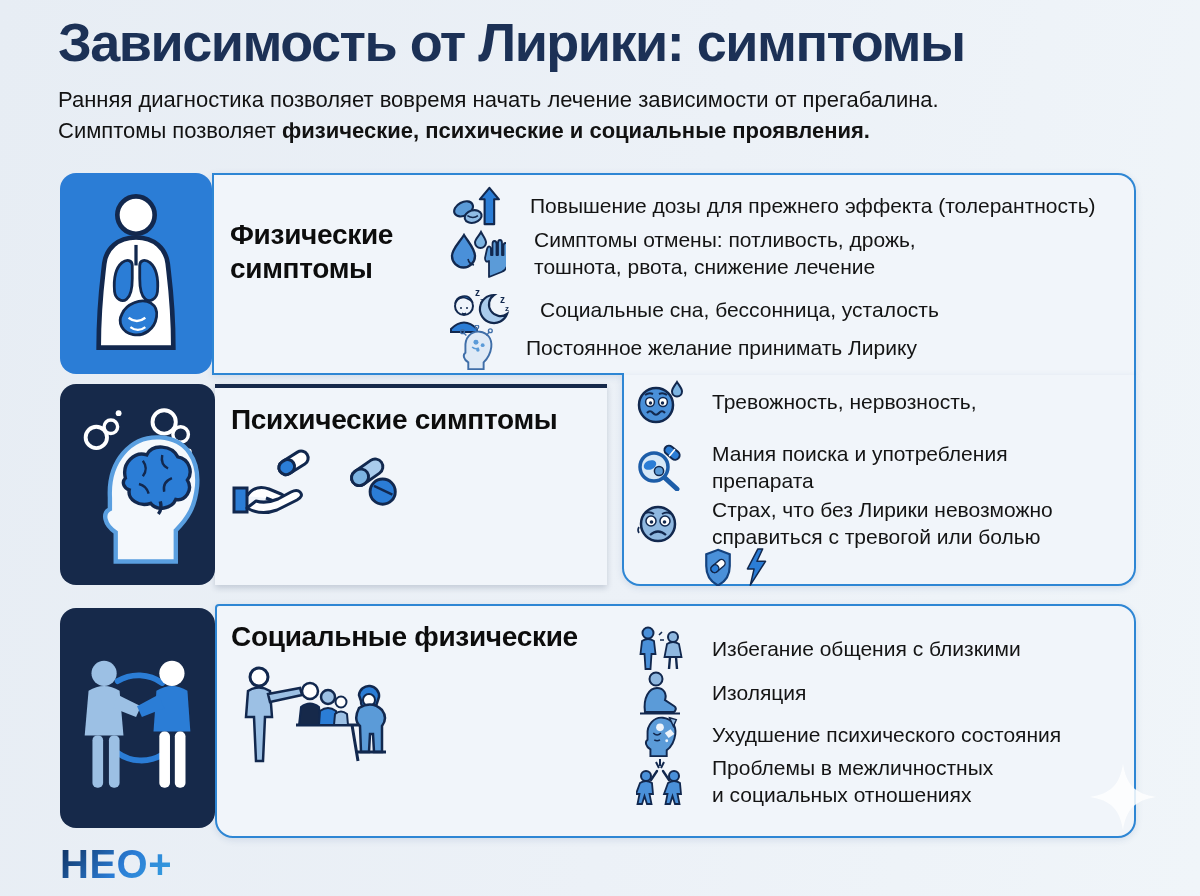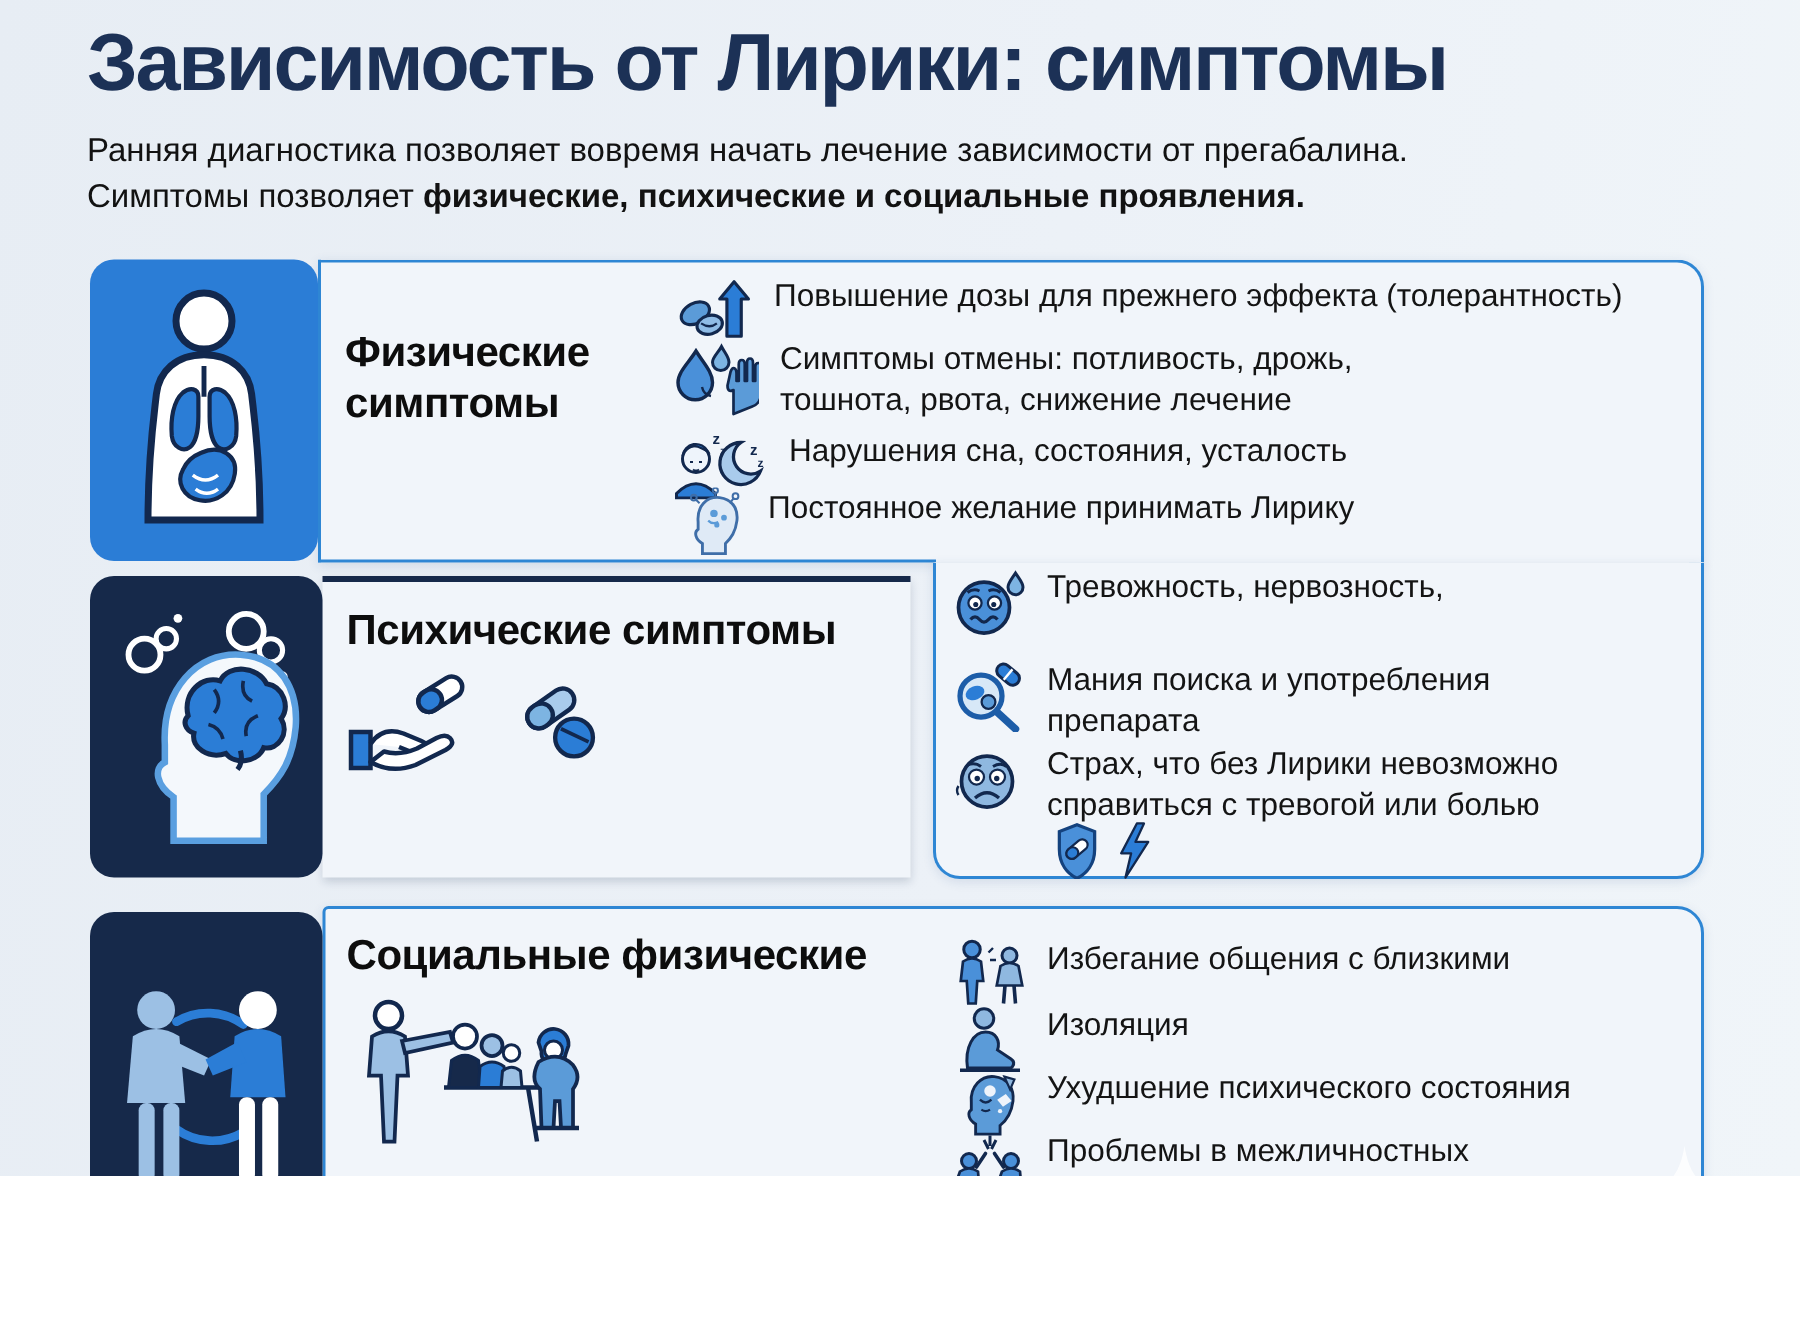--- a/index.html
+++ b/index.html
@@ -1,26 +1,26 @@
 <!DOCTYPE html>
 <html><head>
 <meta charset="utf-8">
 <style>
   html,body{margin:0;padding:0}
   body{font-family:"Liberation Sans","DejaVu Sans",sans-serif}
-  #stage{position:relative;width:1200px;height:784px;overflow:hidden;
+  #stage{position:relative;width:1200px;height:896px;overflow:hidden;
          background:linear-gradient(100deg,#e7edf4 0%,#ecf1f7 55%,#f0f5f9 100%);}
   .abs{position:absolute}
   .panel{background:#f1f5fa;border:2px solid #2e86d4;box-shadow:0 2px 7px rgba(40,80,140,.13);box-sizing:border-box}
   .tile{display:flex;align-items:center;justify-content:center;border-radius:16px;box-sizing:border-box}
   .page-title{font-size:54px;font-weight:800;color:#1c3156;letter-spacing:-1.5px;margin:0;line-height:1.05}
   .subtitle{font-size:22px;color:#121212;line-height:1.42;margin:0}
   .subtitle b{font-weight:700}
   .sec-title{font-size:28px;font-weight:800;color:#0d0d0d;letter-spacing:-.3px;line-height:1.22}
-  .item{display:flex;align-items:flex-start;gap:14px}
+  .item{display:flex;align-items:center;gap:28px}
   .item .icn{flex:0 0 auto;display:flex;align-items:center;justify-content:center}
   .item .txt{font-size:21px;color:#141414;line-height:1.3;font-weight:500}
   .txt span{display:block;white-space:nowrap}
   .logo{font-size:40px;font-weight:700;letter-spacing:.5px;
         background:linear-gradient(135deg,#123a6e 10%,#2b7dd6 55%,#35a0e0 95%);
         -webkit-background-clip:text;background-clip:text;color:transparent;
         -webkit-text-fill-color:transparent}
 </style>
 </head>
 <body>
@@ -90,21 +90,21 @@
         <path d="M1,42 q13,-13 26,0 l0,3 h-26 z" fill="#2b7dd6" stroke="#12284e" stroke-width="2"></path>
         <path d="M10,21 h2 M16,21 h2 M12,26 q2,1.5 4,0" stroke="#12284e" stroke-width="1.4" fill="none"></path>
         <text x="25" y="9" font-size="10" font-weight="bold" fill="#12284e">z</text>
         <text x="30" y="16" font-size="8" font-weight="bold" fill="#12284e">z</text>
         <path d="M44,8 a14,14 0 1 0 13,19 a11,11 0 1 1 -13,-19 z" fill="#a9cbec" stroke="#12284e" stroke-width="2.2"></path>
         <text x="50" y="16" font-size="10" font-weight="bold" fill="#12284e">z</text>
         <text x="55" y="24" font-size="8" font-weight="bold" fill="#12284e">z</text>
       </svg>
     </span>
     <div class="txt">
-      <span>Нарушения сна, состояния, усталость</span>
+      <span>Социальные сна, бессонница, усталость</span>
         <span></span>
     </div>
   </div>
 
   <div class="abs item" style="left:452px;top:325px">
     <span class="icn">
       <svg width="46" height="46" viewBox="0 0 48 48">
         <path d="M17,46 v-7 C12,36 11,31 14,29 l0,-5 C13,13 20,6 29,7 C37,8 42,14 41,23 C40,31 37,35 33,39 v7 z" fill="#dfeaf6" stroke="#3f6ea8" stroke-width="2"></path>
         <circle cx="25" cy="18" r="2.6" fill="#5b9bd8"></circle>
           <circle cx="32" cy="21" r="2" fill="#5b9bd8"></circle>

